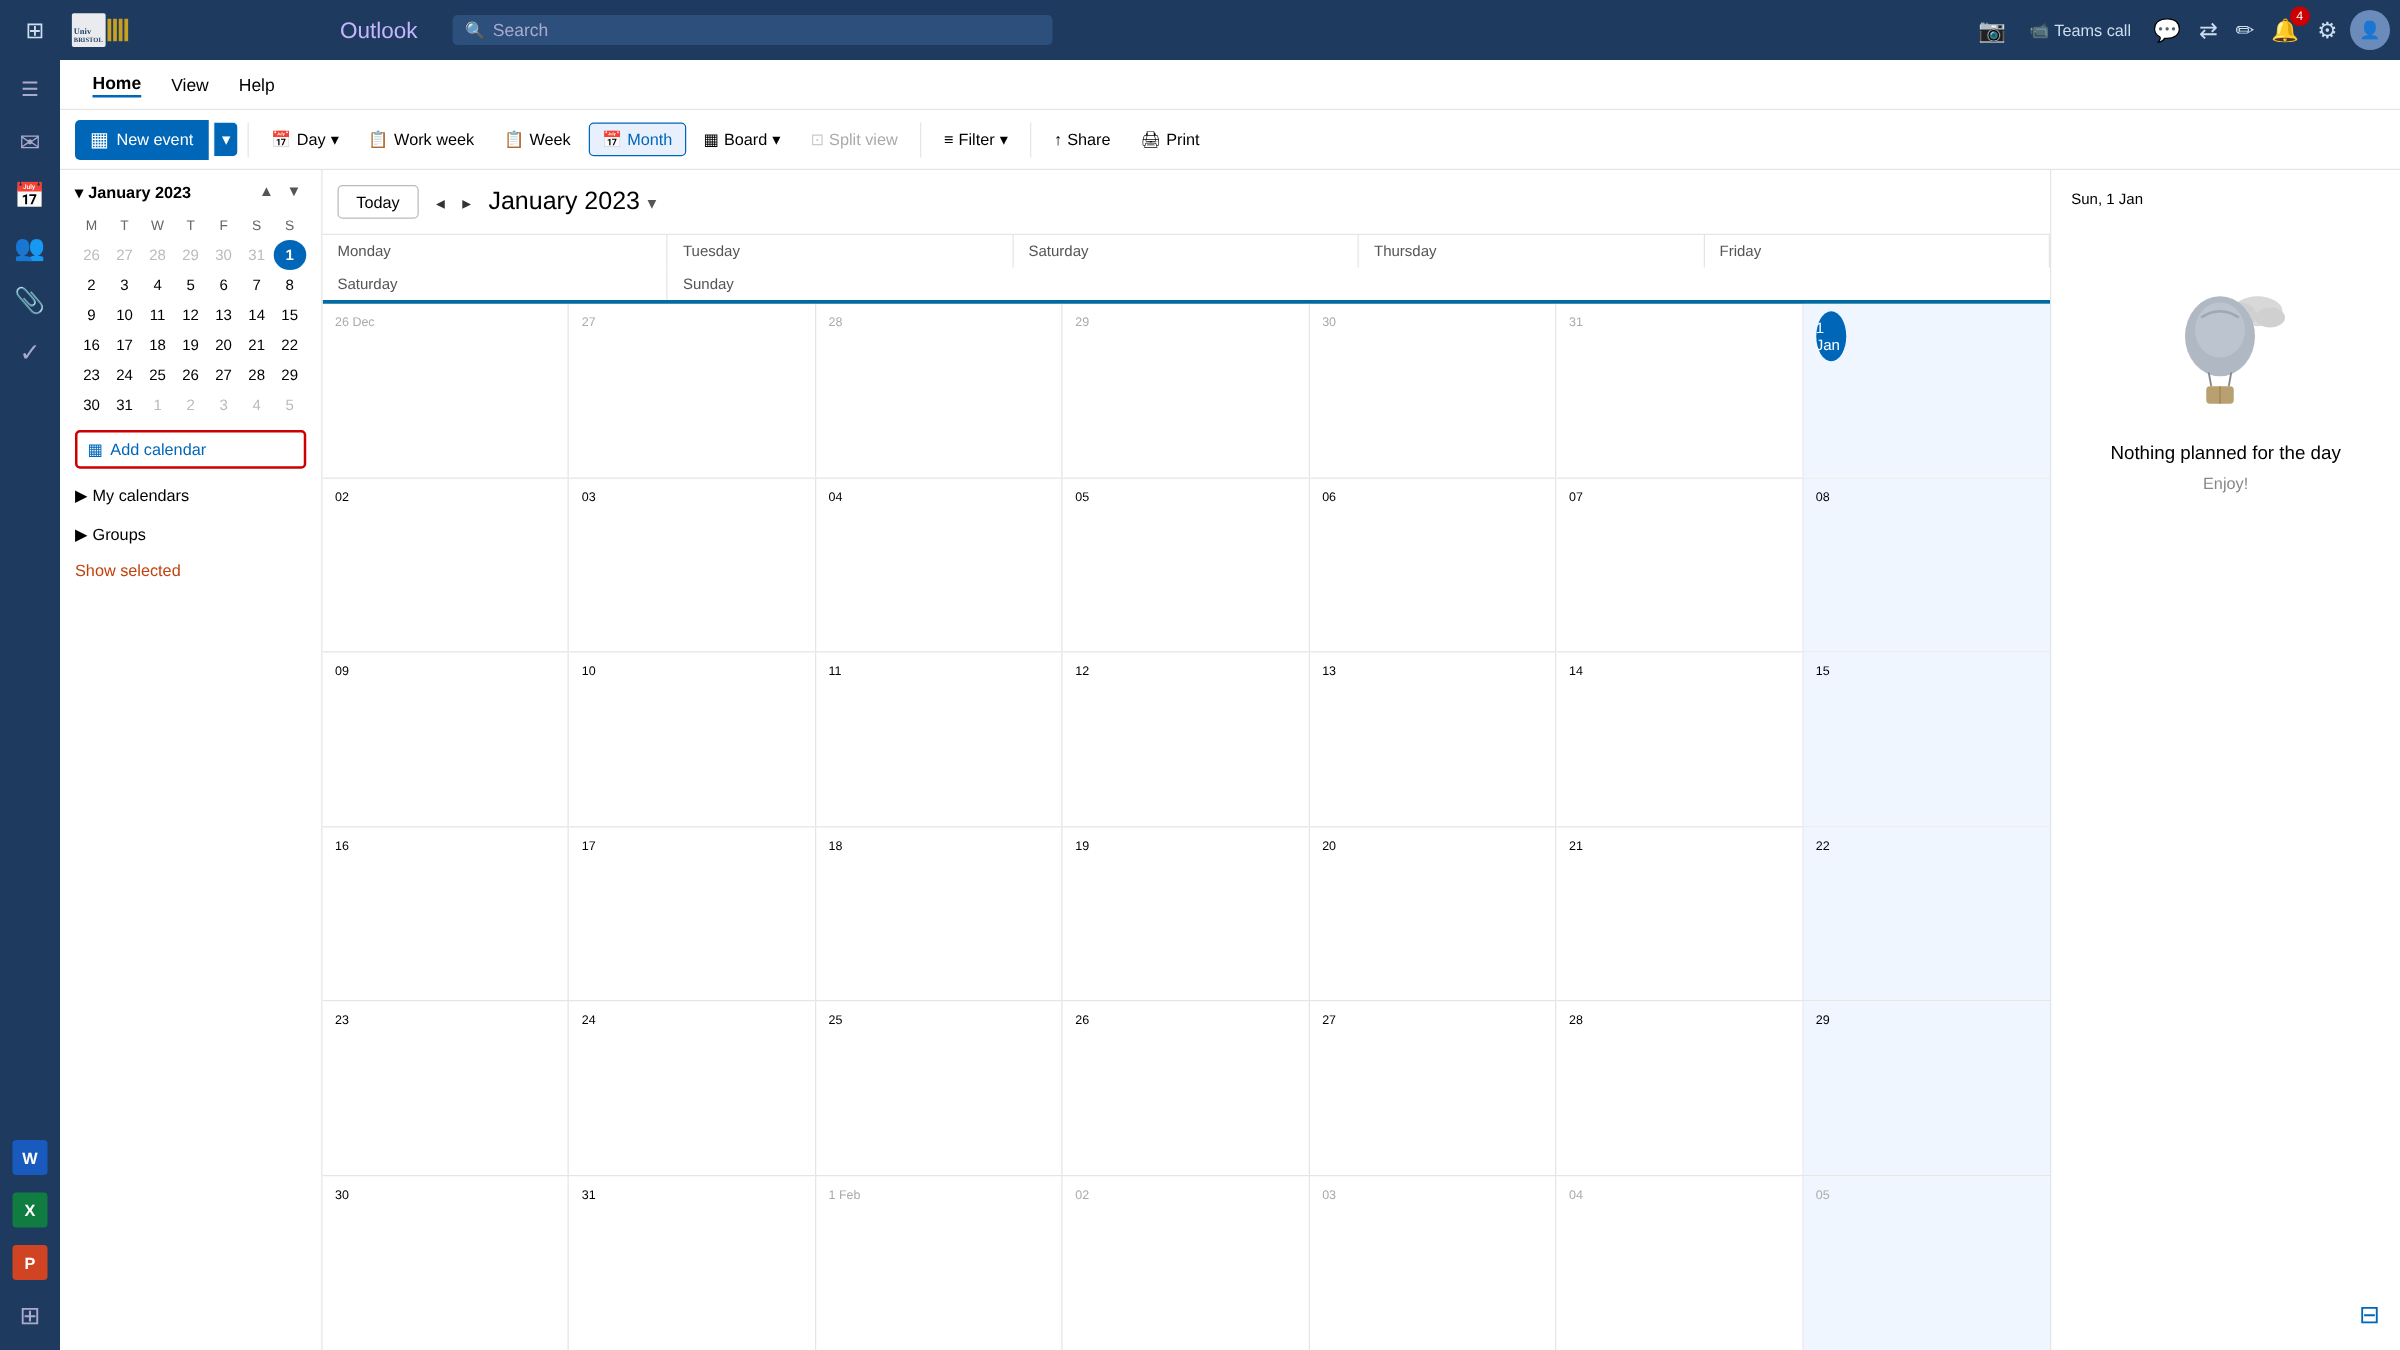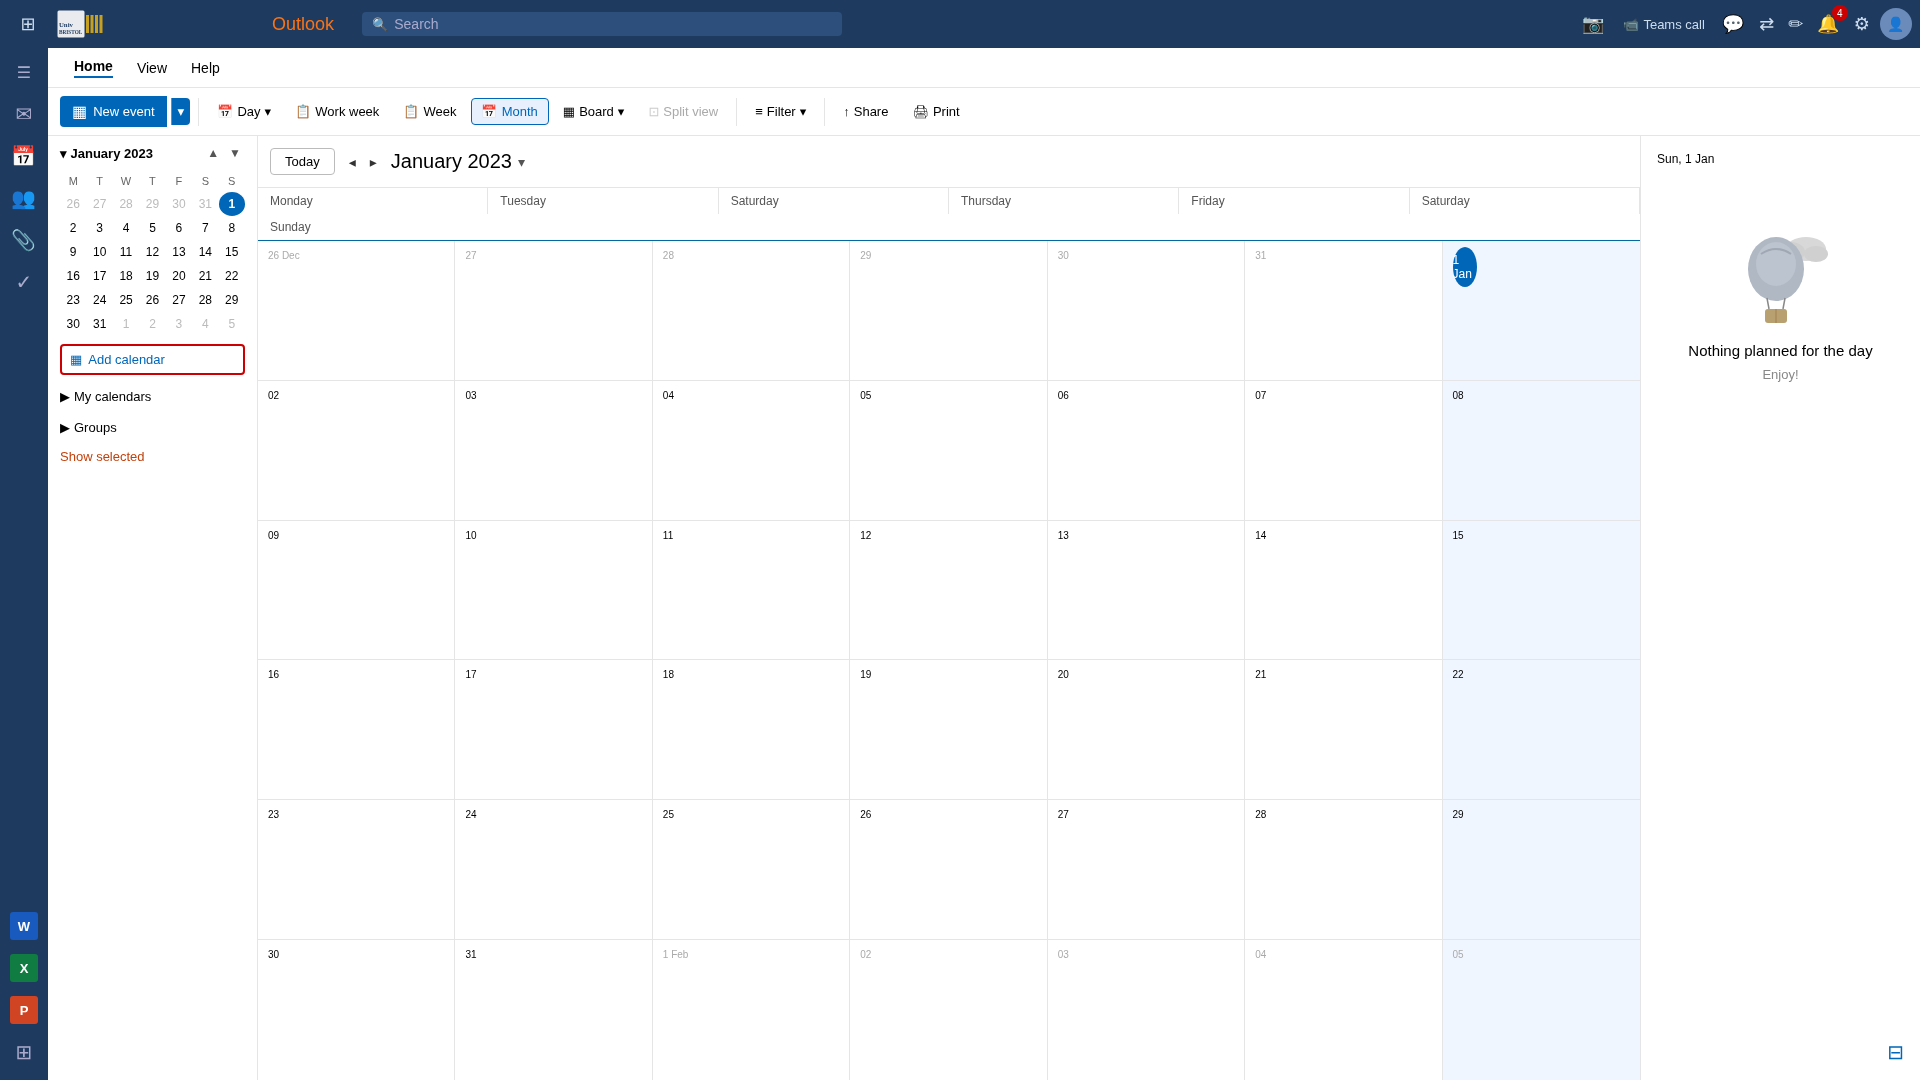--- a/index.html
+++ b/index.html
@@ -3,21 +3,21 @@
   <meta charset="utf-8">
   <style>
     * { box-sizing: border-box; margin: 0; padding: 0; }
     body { font-family: 'Segoe UI', Arial, sans-serif; font-size: 13px; background: #fff; overflow: hidden; width: 1920px; height: 1080px; }
 
     
     .topbar { display: flex; align-items: center; background: #1e3a5f; height: 48px; padding: 0 8px; gap: 8px; }
     .topbar-logo { display: flex; align-items: center; gap: 6px; color: #fff; font-size: 12px; font-weight: bold; min-width: 200px; }
     .topbar-logo-img { width: 60px; height: 40px; display: flex; align-items: center; justify-content: center; }
     .topbar-logo-img svg { width: 60px; height: 36px; }
-    .topbar-app { color: #f97316; font-size: 18px; font-weight: 300; margin-left: 8px; }
+    .topbar-app { color: #c4b5fd; font-size: 18px; font-weight: 300; margin-left: 8px; }
     .search-bar { flex: 1; max-width: 480px; background: #2d4f7c; border-radius: 4px; display: flex; align-items: center; padding: 4px 10px; gap: 6px; }
     .search-bar input { background: transparent; border: none; outline: none; color: #fef9c3; font-size: 14px; width: 100%; }
     .search-bar input::placeholder { color: #aac; }
     .topbar-right { display: flex; align-items: center; gap: 6px; margin-left: auto; }
     .topbar-icon { color: #cde; font-size: 18px; cursor: pointer; padding: 4px; border-radius: 4px; display: flex; align-items: center; gap: 4px; }
     .topbar-teams { display: flex; align-items: center; gap: 4px; color: #cde; font-size: 13px; cursor: pointer; padding: 4px 8px; border-radius: 4px; }
     .notif-badge { position: relative; display: inline-flex; }
     .badge { position: absolute; top: -4px; right: -4px; background: #c00; color: #fff; border-radius: 50%; width: 16px; height: 16px; font-size: 10px; display: flex; align-items: center; justify-content: center; }
     .avatar { width: 32px; height: 32px; border-radius: 50%; background: #6b8cba; display: flex; align-items: center; justify-content: center; color: #fff; font-size: 14px; cursor: pointer; }
 
@@ -66,39 +66,39 @@
     
     .cal-main { flex: 1; display: flex; flex-direction: column; overflow: hidden; }
     .cal-nav-bar { display: flex; align-items: center; padding: 8px 12px; gap: 8px; border-bottom: 1px solid #e5e5e5; height: 52px; }
     .today-btn { border: 1px solid #bbb; background: #fff; padding: 5px 14px; border-radius: 4px; cursor: pointer; font-size: 13px; }
     .nav-arrows { display: flex; gap: 2px; }
     .nav-arrow { background: none; border: none; cursor: pointer; padding: 4px 6px; font-size: 14px; color: #333; border-radius: 4px; }
     .cal-month-title { font-size: 20px; font-weight: 400; display: flex; align-items: center; gap: 6px; cursor: pointer; }
     .cal-month-title .dropdown-icon { font-size: 14px; color: #555; }
 
     .cal-grid-container { flex: 1; overflow: hidden; display: flex; flex-direction: column; }
-    .cal-day-headers { display: grid; grid-template-columns: repeat(6, 1fr); border-bottom: 1px solid #0369a1; }
+    .cal-day-headers { display: grid; grid-template-columns: repeat(5, 1fr); border-bottom: 3px solid #0369a1; }
     .cal-day-header { text-align: left; padding: 6px 12px; font-size: 12px; color: #555; font-weight: 400; border-right: 1px solid #e5e5e5; }
     .cal-day-header:last-child { border-right: none; }
     .cal-weeks { flex: 1; display: grid; grid-template-rows: repeat(5, 1fr); }
     .cal-week { display: grid; grid-template-columns: repeat(7, 1fr); border-bottom: 1px solid #e5e5e5; }
     .cal-week:last-child { border-bottom: none; }
     .cal-cell { border-right: 1px solid #e5e5e5; padding: 6px 10px; cursor: pointer; position: relative; min-height: 120px; }
     .cal-cell:last-child { border-right: none; }
     .cal-cell.today { background: #e8f0fe; }
     .cal-cell.sunday { background: #f0f6ff; }
     .cal-cell.other-month { color: #aaa; }
     .cal-date { font-size: 10px; font-weight: 400; }
     .cal-date.today-num { background: #0067b8; color: #fff; border-radius: 50%; width: 24px; height: 40px; display: flex; align-items: center; justify-content: center; font-size: 12px; }
 
     
     .right-panel { width: 280px; border-left: 1px solid #e5e5e5; padding: 16px; background: #fff; display: flex; flex-direction: column; align-items: center; }
     .right-panel-title { font-size: 12px; font-weight: 400; width: 100%; margin-bottom: 16px; }
     .nothing-planned { display: flex; flex-direction: column; align-items: center; margin-top: 32px; gap: 8px; }
-    .nothing-planned-title { font-size: 15px; font-weight: 500; margin-top: 0; }
+    .nothing-planned-title { font-size: 15px; font-weight: 500; margin-top: 12px; }
     .nothing-planned-sub { font-size: 13px; color: #888; }
 
     
     .balloon-illustration { width: 120px; height: 120px; }
 
     
     .word-icon { background: #185abd; color: #fff; font-size: 13px; font-weight: bold; width: 28px; height: 28px; display: flex; align-items: center; justify-content: center; border-radius: 3px; }
     .excel-icon { background: #107c41; color: #fff; font-size: 13px; font-weight: bold; width: 28px; height: 28px; display: flex; align-items: center; justify-content: center; border-radius: 3px; }
     .ppt-icon { background: #d04423; color: #fff; font-size: 13px; font-weight: bold; width: 28px; height: 28px; display: flex; align-items: center; justify-content: center; border-radius: 3px; }
   </style>

